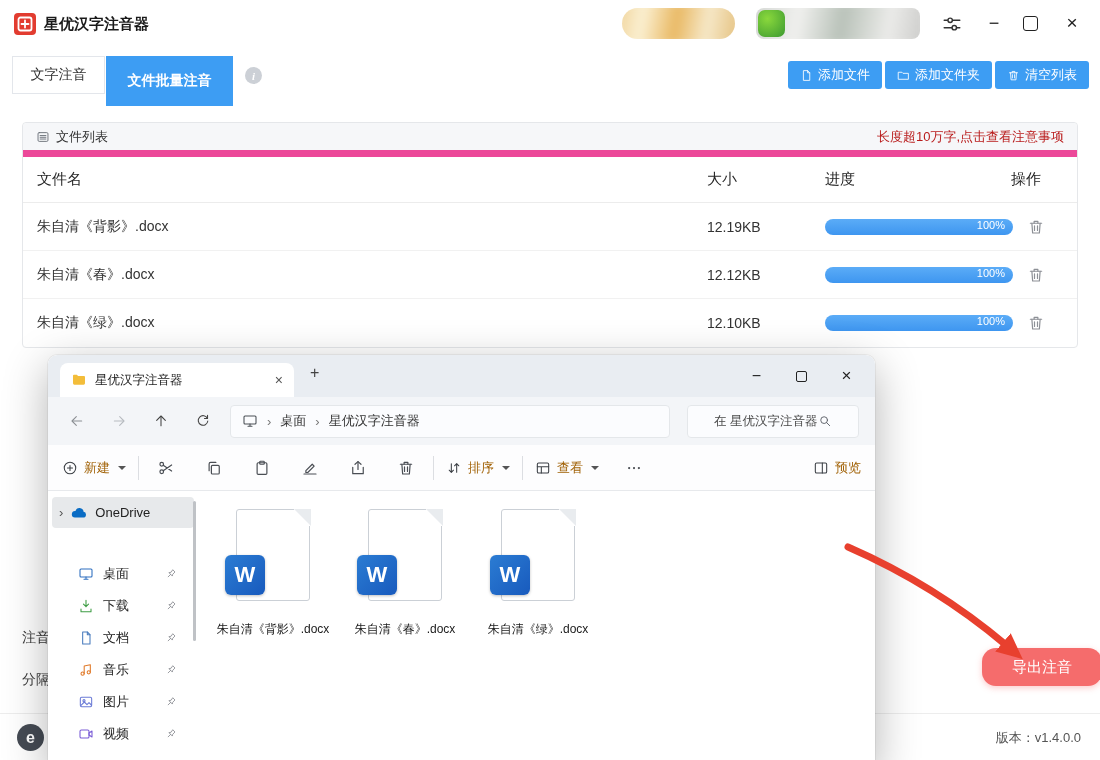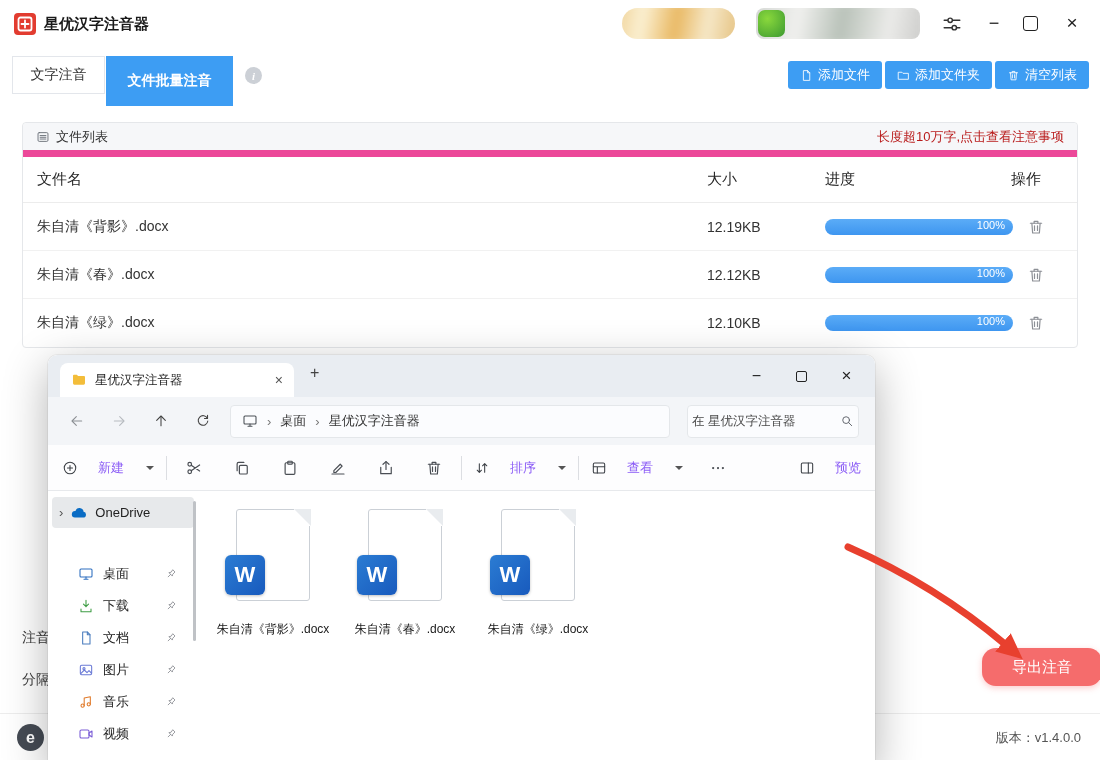--- a/index.html
+++ b/index.html
@@ -68,24 +68,24 @@
   .ex-min{font-size:16px}
   .ex-maxbox{width:11px;height:11px;border:1.4px solid #222;border-radius:2px}
   .ex-closex{font-size:17px}
   .ex-address{position:absolute;left:0;top:42px;width:100%;height:48px;background:#f3f5f8;display:flex;align-items:center;padding:0 8px}
   .nav-btn{width:42px;display:flex;justify-content:center;cursor:pointer}
   .nav-back{color:#8b8f94}.nav-fwd{color:#b7bbc0}.nav-up{color:#444}.nav-refresh{color:#444}
   .crumb-box{margin-left:6px;width:440px;height:33px;background:#fbfcfe;border:1px solid #e4e7ea;border-radius:4px;display:flex;align-items:center;padding:0 11px;gap:9px;font-size:13px;color:#333}
   .crumb-box .ic16{color:#4a4f55}
   .crumb-sep{color:#777;font-size:13px}
   .crumb{cursor:pointer}
-  .search-box{margin-left:auto;margin-right:8px;width:172px;height:33px;background:#fbfcfe;border:1px solid #e4e7ea;border-radius:4px;display:flex;align-items:center;padding:0 4px;font-size:12.5px;color:#4a4a4a;cursor:text}
+  .search-box{margin-left:auto;margin-right:8px;width:172px;height:33px;background:#fbfcfe;border:1px solid #e4e7ea;border-radius:4px;display:flex;align-items:center;padding:0 26px;font-size:12.5px;color:#4a4a4a;cursor:text}
   .search-box .ic14{margin-left:auto;color:#5a5f66}
   .ex-toolbar{position:absolute;left:0;top:90px;width:100%;height:46px;background:#fdfdfe;border-bottom:1px solid #e7e9ec;display:flex;align-items:center;padding:0 14px}
-  .tool-group{display:flex;align-items:center;gap:20px;font-size:13px;color:#8b5cf6;cursor:pointer}
+  .tool-group{display:flex;align-items:center;gap:6px;font-size:13px;color:#a16207;cursor:pointer}
   .tool-group .ic16{color:#3c4046}
   .tool-sep{width:1px;height:24px;background:#dcdee2;margin:0 12px}
   .tool-ic{width:30px;display:flex;justify-content:center;color:#4a4e54;cursor:pointer}
   .tool-icons{display:flex;gap:18px}
   .caret{width:0;height:0;border-left:4px solid transparent;border-right:4px solid transparent;border-top:4.5px solid #555;margin-left:2px}
   .tool-more{margin-left:20px}
   .tool-preview{margin-left:auto}
   .ex-body{position:absolute;left:0;top:136px;width:100%;bottom:0;display:flex}
   .ex-sidebar{width:150px;position:relative;padding-top:6px;flex:none}
   .od-row{margin:0 4px;height:31px;background:#e7e9eb;border-radius:4px;display:flex;align-items:center;padding:0 7px;gap:7px;font-size:13px;color:#222;cursor:pointer}
@@ -523,33 +523,33 @@
           <div class="q-item">
             <svg class="ic ic16 i-docs">
                 <use href="#s-doc"></use>
               </svg>
             <span>文档</span>
             <svg class="ic q-pin">
                 <use href="#s-pin"></use>
               </svg>
           </div>
           <div class="q-item">
+            <svg class="ic ic16 i-music">
+                <use href="#s-music"></use>
+              </svg>
+            <span>音乐</span>
+            <svg class="ic q-pin">
+                <use href="#s-pin"></use>
+              </svg>
+          </div>
+          <div class="q-item">
             <svg class="ic ic16 i-pics">
                 <use href="#s-picture"></use>
               </svg>
             <span>图片</span>
-            <svg class="ic q-pin">
-                <use href="#s-pin"></use>
-              </svg>
-          </div>
-          <div class="q-item">
-            <svg class="ic ic16 i-music">
-                <use href="#s-music"></use>
-              </svg>
-            <span>音乐</span>
             <svg class="ic q-pin">
                 <use href="#s-pin"></use>
               </svg>
           </div>
           <div class="q-item">
             <svg class="ic ic16 i-video">
                 <use href="#s-video"></use>
               </svg>
             <span>视频</span>
             <svg class="ic q-pin">

